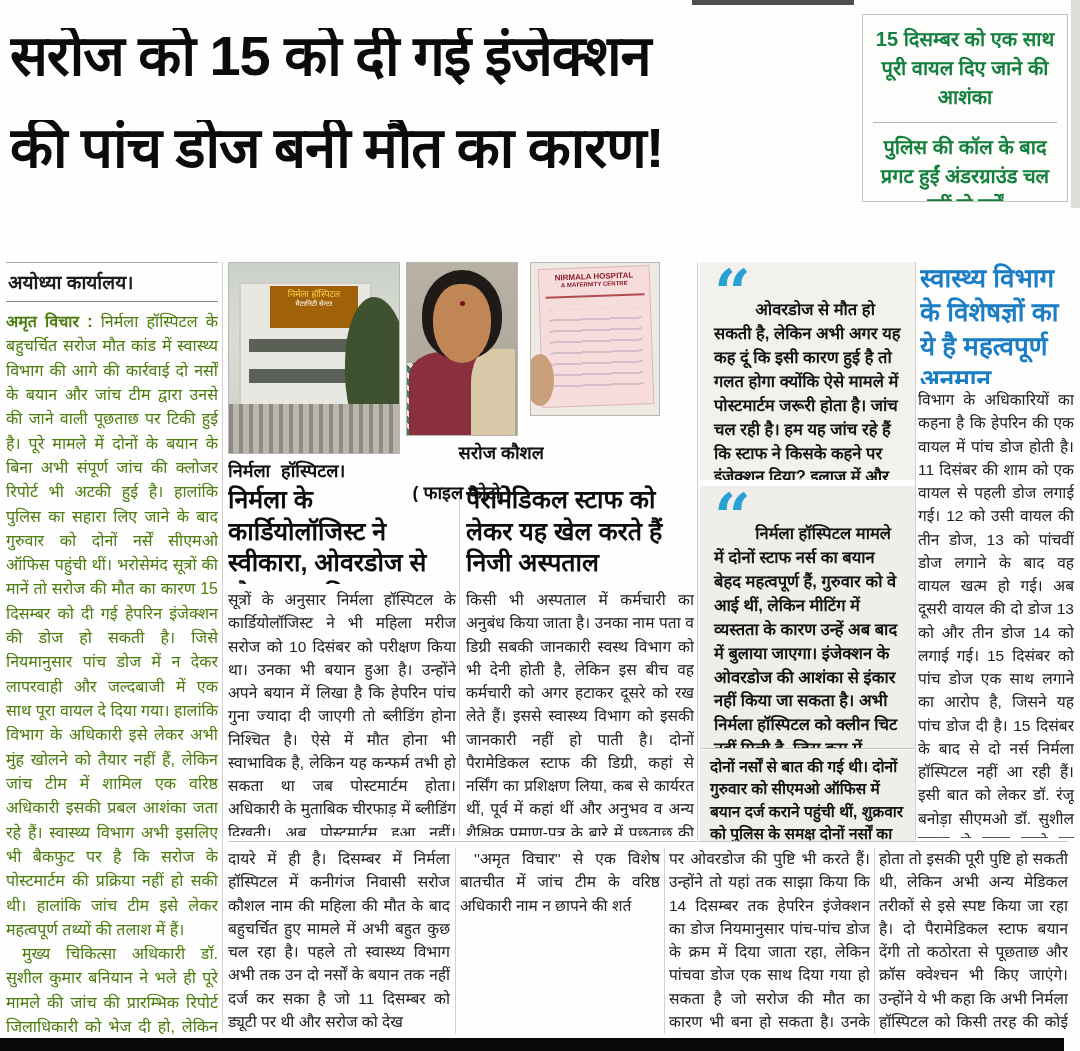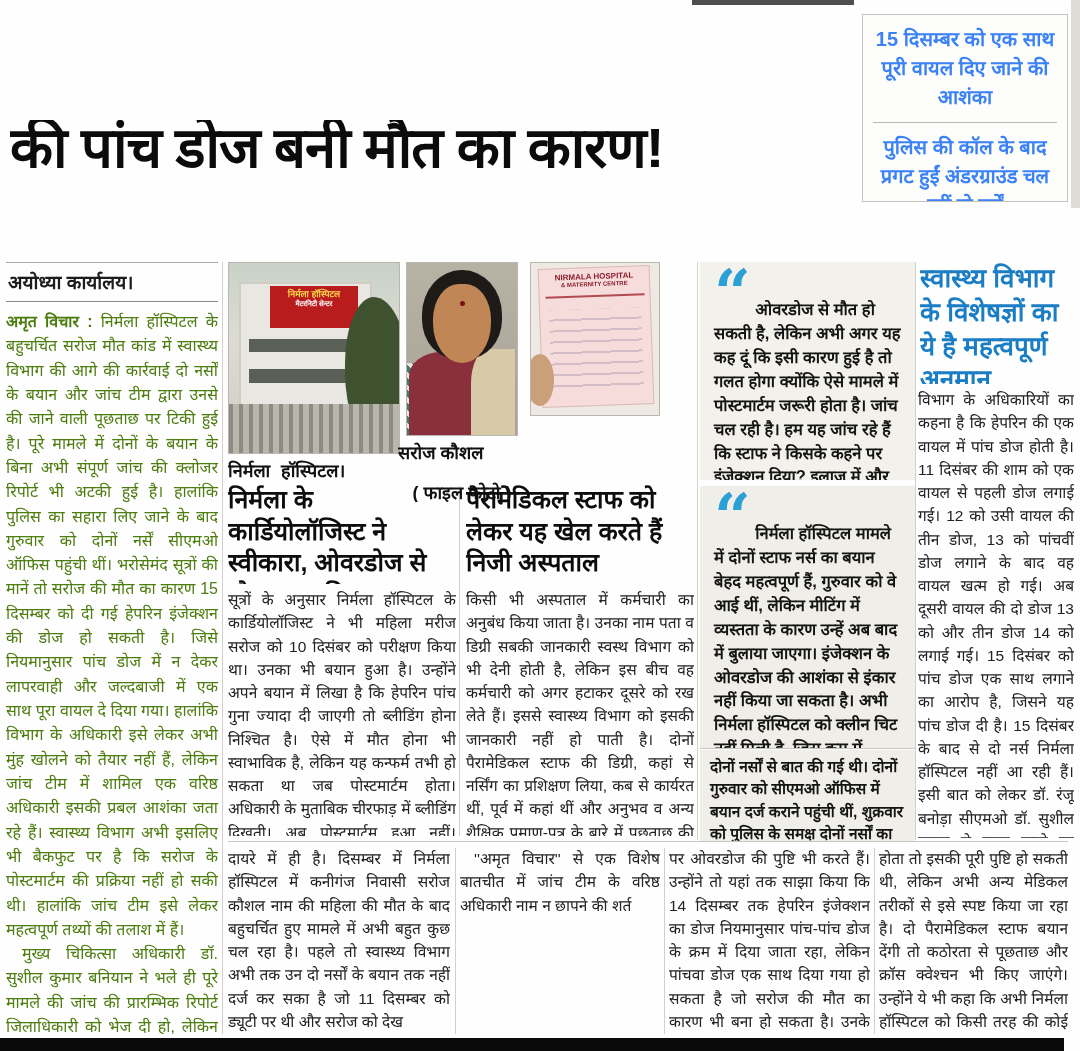--- a/index.html
+++ b/index.html
@@ -5,21 +5,21 @@
   html,body{margin:0;padding:0;background:#777;}
   .page{
     position:relative;width:1080px;height:1051px;margin:0 auto;
     background:#fefefe;overflow:hidden;
     font-family:"Liberation Sans","DejaVu Sans",sans-serif;
     color:#1c1c1c;
   }
   .abs{position:absolute;overflow:hidden;}
   .headline{font-weight:800;color:#0b0b0b;letter-spacing:-1px;line-height:1.0;font-size:56px;white-space:nowrap;}
   .sidebox{border:1px solid #c6c3be;background:#fdfdfc;box-sizing:border-box;padding:10px 8px;text-align:center;}
-  .sidenote{font-weight:700;font-size:20px;line-height:1.45;color:#3b82f6;}
+  .sidenote{font-weight:700;font-size:20px;line-height:1.45;color:#15803d;}
   .sidebox hr{border:none;border-top:1px solid #b9b6b1;margin:10px 2px;}
   .banner{background:#2aa4de;border-top:3px solid #7fd0f2;color:#ffffff;font-weight:700;
     font-size:28px;text-align:center;line-height:45px;white-space:nowrap;}
   .dateline{font-weight:700;font-size:19px;border-top:1px solid #aaa;border-bottom:1px solid #888;
     padding:6px 2px 8px 2px;box-sizing:border-box;}
   .body-txt{font-size:16px;line-height:1.52;text-align:justify;color:#4d7c0f;}
   .body-txt p{margin:0;}
   .body-txt p + p{text-indent:16px;}
   .lead-label{font-weight:800;}
   .caption{font-weight:700;font-size:18px;color:#111;}
@@ -31,22 +31,22 @@
   .expert-title{font-weight:800;font-size:26px;line-height:1.3;color:#1b7ec5;}
   .vline{background:#d3d0cb;width:1px;}
   .hline{background:#c9c6c1;height:1px;}
   .blackbar{background:#0a0a0a;}
   .photo{box-sizing:border-box;}
   .photo-frame{border:1px solid #b9b6b0;}
   
   .ph-sky{position:absolute;inset:0;background:linear-gradient(#c9d2c8,#dcdcd4 40%,#cfcdc4);}
   .ph-bldg{position:absolute;left:6%;top:10%;width:78%;height:82%;background:#e9e7e1;box-shadow:inset 0 0 0 2px #cfccc4;}
   .ph-strip{position:absolute;background:#5b6057;}
-  .ph-sign{position:absolute;left:24%;top:12%;width:52%;height:22%;background:#b91c1c;color:#ffd34d;
-     text-align:center;font-weight:700;}
+  .ph-sign{position:absolute;left:24%;top:12%;width:52%;height:22%;background:#a16207;color:#ffd34d;
+     text-align:center;font-weight:400;}
   .ph-sign .l1{font-size:9px;line-height:11px;margin-top:3px;}
   .ph-sign .l2{font-size:7px;line-height:8px;color:#fff;}
   .ph-tree{position:absolute;right:-6%;top:18%;width:38%;height:78%;background:#3e5230;border-radius:45% 55% 40% 50%;}
   .ph-gate{position:absolute;left:0;bottom:0;width:100%;height:26%;
      background:repeating-linear-gradient(90deg,#8d8a82 0 4px,#b9b6ae 4px 10px);}
   
   .pt-bg{position:absolute;inset:0;background:linear-gradient(#b7b2a4,#a8a396);}
   .pt-hair{position:absolute;left:14%;top:4%;width:72%;height:52%;background:#1d1a18;border-radius:50% 50% 44% 44%;}
   .pt-face{position:absolute;left:24%;top:12%;width:52%;height:46%;background:#c08655;border-radius:46% 46% 52% 52%;}
   .pt-bindi{position:absolute;left:48%;top:22%;width:5px;height:5px;background:#7a1016;border-radius:50%;}
@@ -68,20 +68,21 @@
   .frag{background:#4e4e4e;}
 </style>
 </head>
 <body>
 
 <div class="page">
 
   <div class="abs frag" style="left:692px;top:0;width:162px;height:5px;"></div>
   <div class="abs" style="left:1071px;top:0;width:9px;height:208px;background:#dedcd7;"></div>
 
+  <div class="abs headline" style="left:10px;top:28px;width:846px;height:88px;">सरोज को 15 को दी गई इंजेक्शन</div>
   <div class="abs headline" style="left:10px;top:120px;width:846px;height:88px;">की पांच डोज बनी मौत का कारण!</div>
 
   <div class="abs sidebox" style="left:862px;top:14px;width:206px;height:188px;">
     <div class="sidenote">15 दिसम्बर को एक साथ पूरी वायल दिए जाने की आशंका</div>
     <hr>
     <div class="sidenote">पुलिस की कॉल के बाद प्रगट हुईं अंडरग्राउंड चल रहीं दो नर्सें</div>
   </div>
 
 
   <div class="abs dateline" style="left:6px;top:262px;width:212px;height:40px;">अयोध्या कार्यालय।</div>
@@ -111,21 +112,21 @@
 
   <div class="abs photo photo-frame" style="left:406px;top:262px;width:112px;height:174px;">
     <div class="pt-bg"></div>
     <div class="pt-check"></div>
     <div class="pt-body"></div>
     <div class="pt-drape"></div>
     <div class="pt-hair"></div>
     <div class="pt-face"></div>
     <div class="pt-bindi"></div>
   </div>
-  <div class="abs caption" style="left:398px;top:440px;width:128px;height:24px;text-align:left;">सरोज कौशल</div>
+  <div class="abs caption" style="left:416px;top:440px;width:128px;height:24px;text-align:right;">सरोज कौशल</div>
   <div class="abs caption" style="left:398px;top:464px;width:128px;height:22px;text-align:center;margin-top:16px;">( फाइल फोटो )</div>
 
   <div class="abs photo photo-frame" style="left:530px;top:262px;width:130px;height:154px;">
     <div class="doc-bg"></div>
     <div class="doc-paper">
       <div class="doc-head">
         <div class="h1">NIRMALA HOSPITAL</div>
         <div class="h2">&amp; MATERNITY CENTRE</div>
       </div>
       <div class="doc-rule" style="top:20%;"></div>

